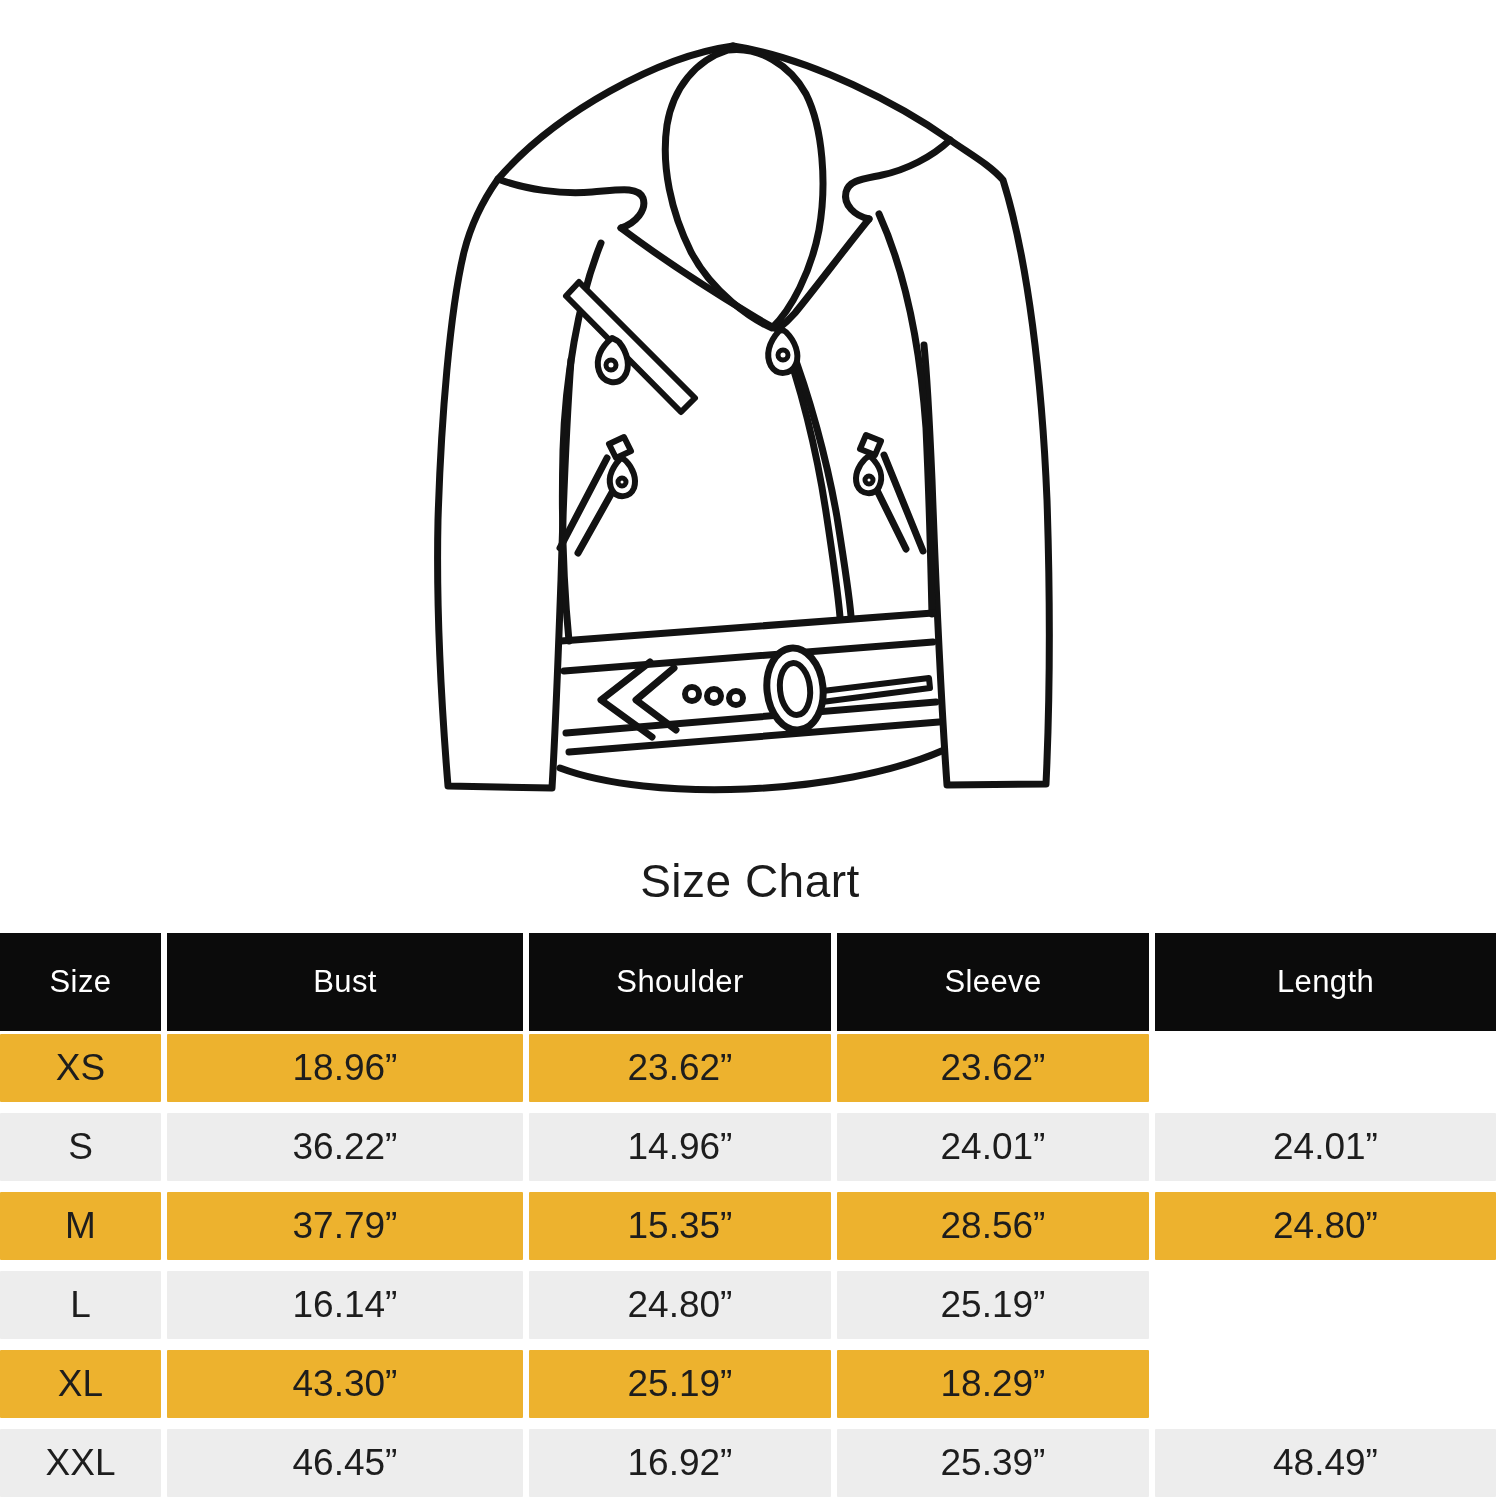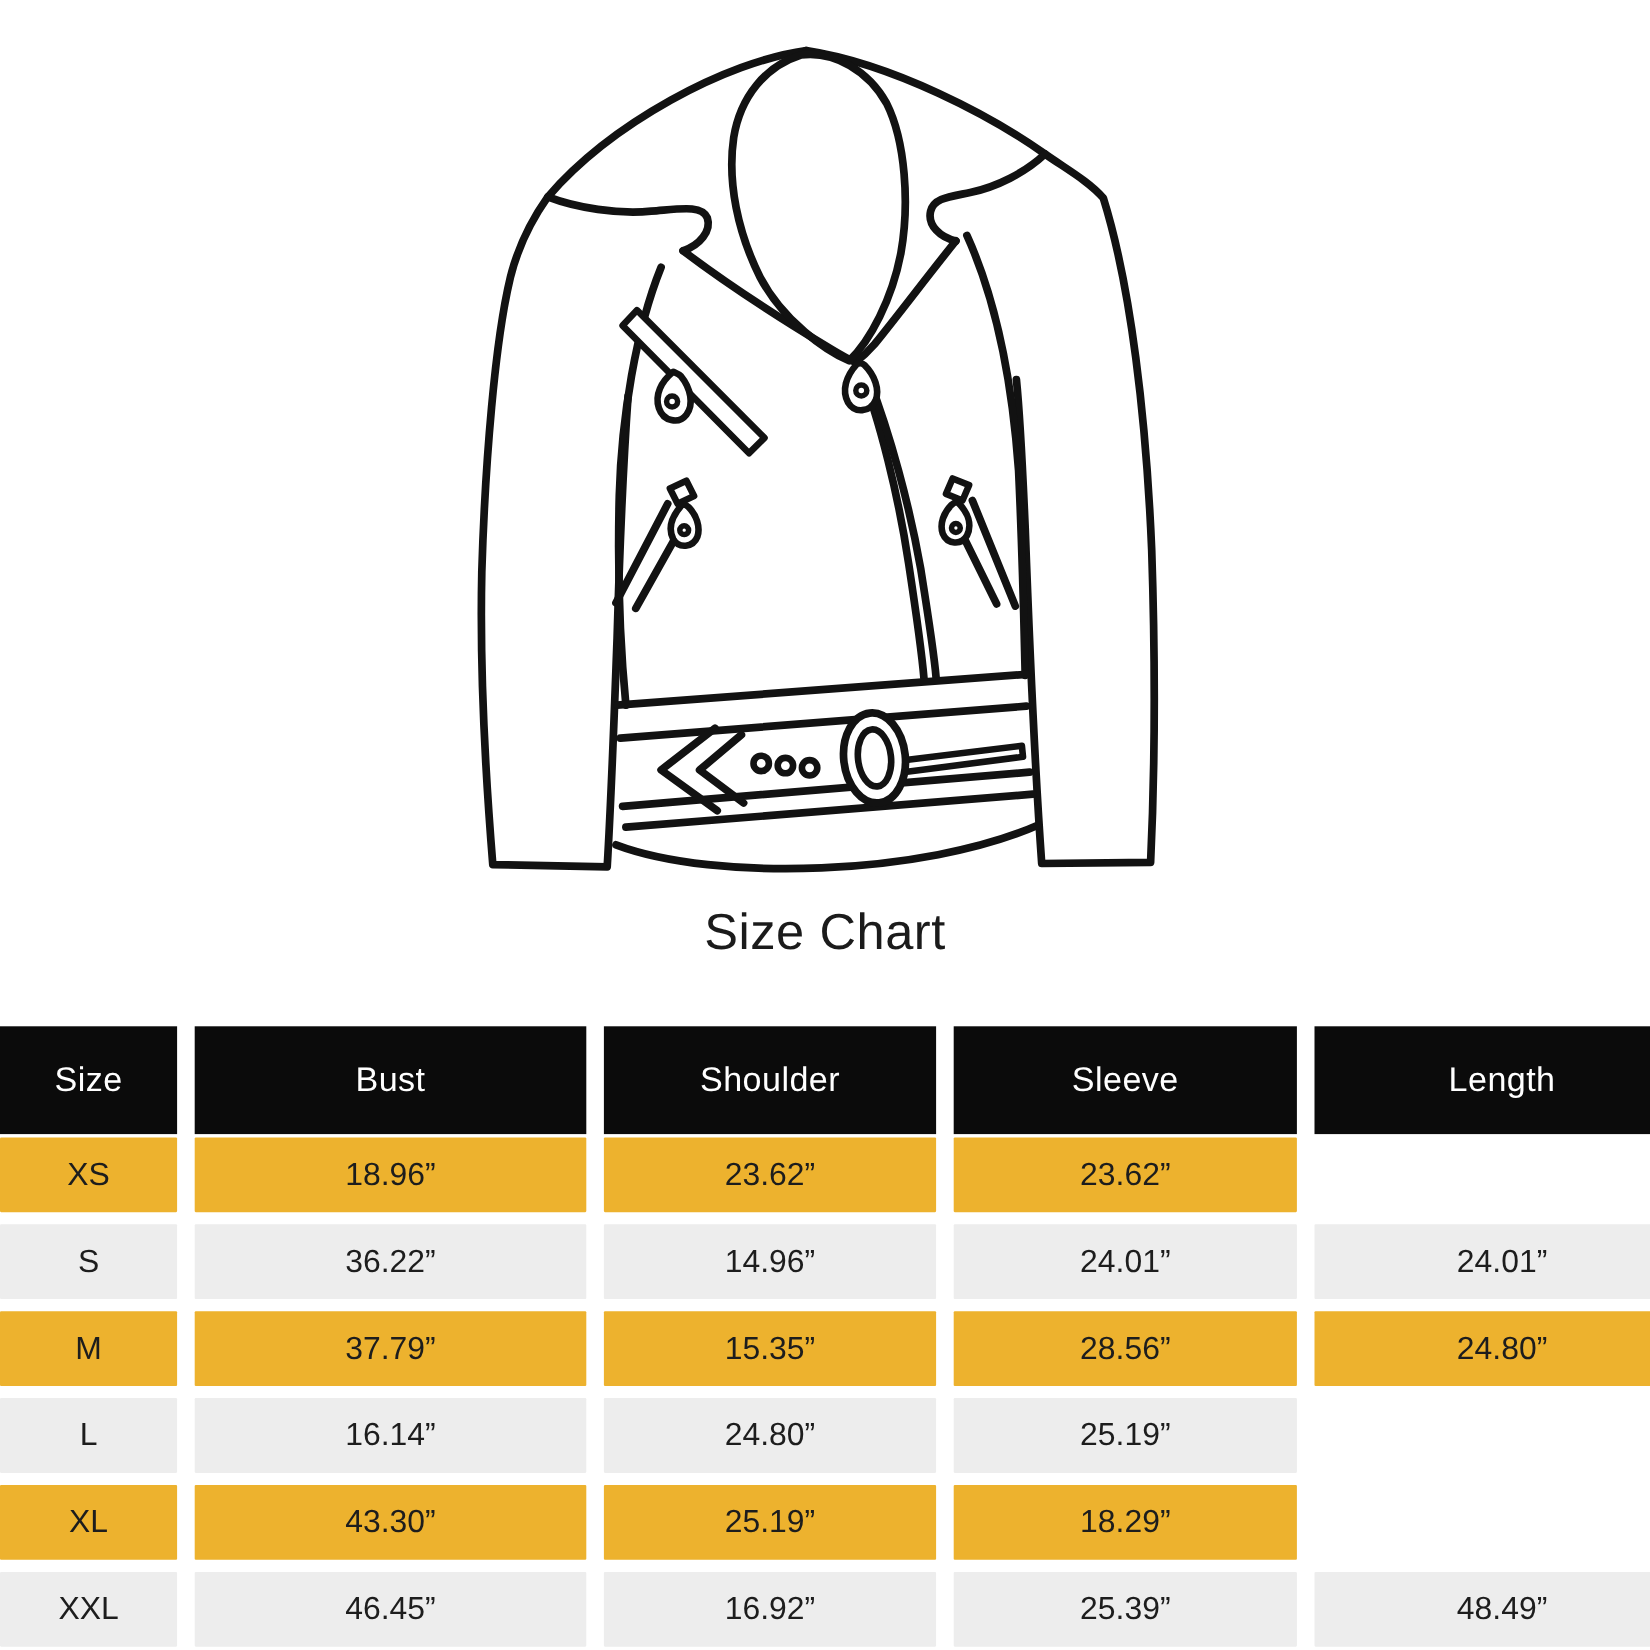--- a/index.html
+++ b/index.html
@@ -7,39 +7,39 @@
   .canvas{
     position:relative;width:1500px;height:1500px;background:#ffffff;
     overflow:hidden;font-family:"Liberation Sans",sans-serif;
   }
   
   .jacket{position:absolute;left:430px;top:10px;width:660px;height:830px;}
   .jacket path,.jacket circle,.jacket ellipse{vector-effect:none;}
 
   
   .chart-title{
-    position:absolute;left:0;top:820px;width:1500px;height:54px;
+    position:absolute;left:0;top:854px;width:1500px;height:54px;
     text-align:center;font-size:46px;line-height:54px;font-weight:500;
     color:#1b1b1b;letter-spacing:.5px;
   }
 
   
   .size-table{position:absolute;left:0;top:933px;width:1500px;}
   .trow{
     display:grid;
     grid-template-columns:161px 356px 302px 312px 341px;
-    column-gap:16px;
+    column-gap:6px;
   }
   .thead .cell{
     background:#0b0b0b;color:#ffffff;height:98px;
     font-size:31px;font-weight:500;letter-spacing:.4px;
   }
   .tbody{margin-top:3px;}
   .tbody .trow{margin-bottom:11px;}
-  .tbody .cell{height:68px;font-size:29px;color:#1d1d1d;border-radius:1px;}
+  .tbody .cell{height:68px;font-size:37px;color:#1d1d1d;border-radius:1px;}
   .cell{display:flex;align-items:center;justify-content:center;}
   .row-gold .cell{background:#edb22e;}
   .row-gray .cell{background:#ededed;}
 </style>
 </head>
 <body>
 
 <div class="canvas">
 
   <svg class="jacket" viewBox="430 10 660 830" fill="none" stroke="#121212" stroke-width="7" stroke-linecap="round" stroke-linejoin="round">

